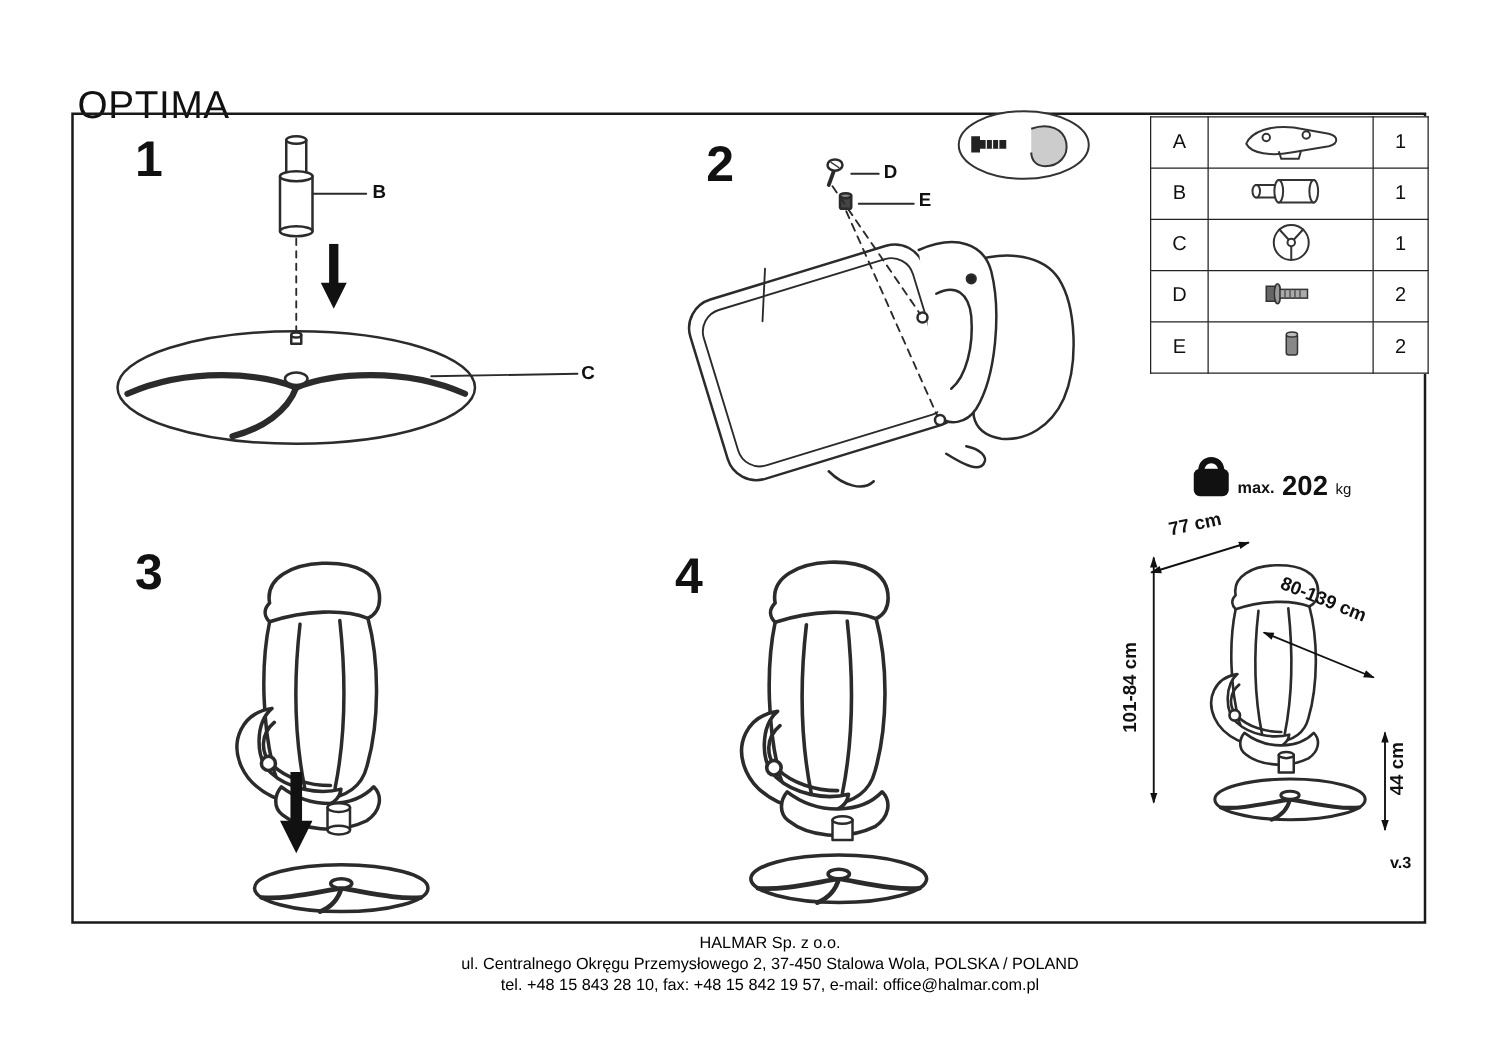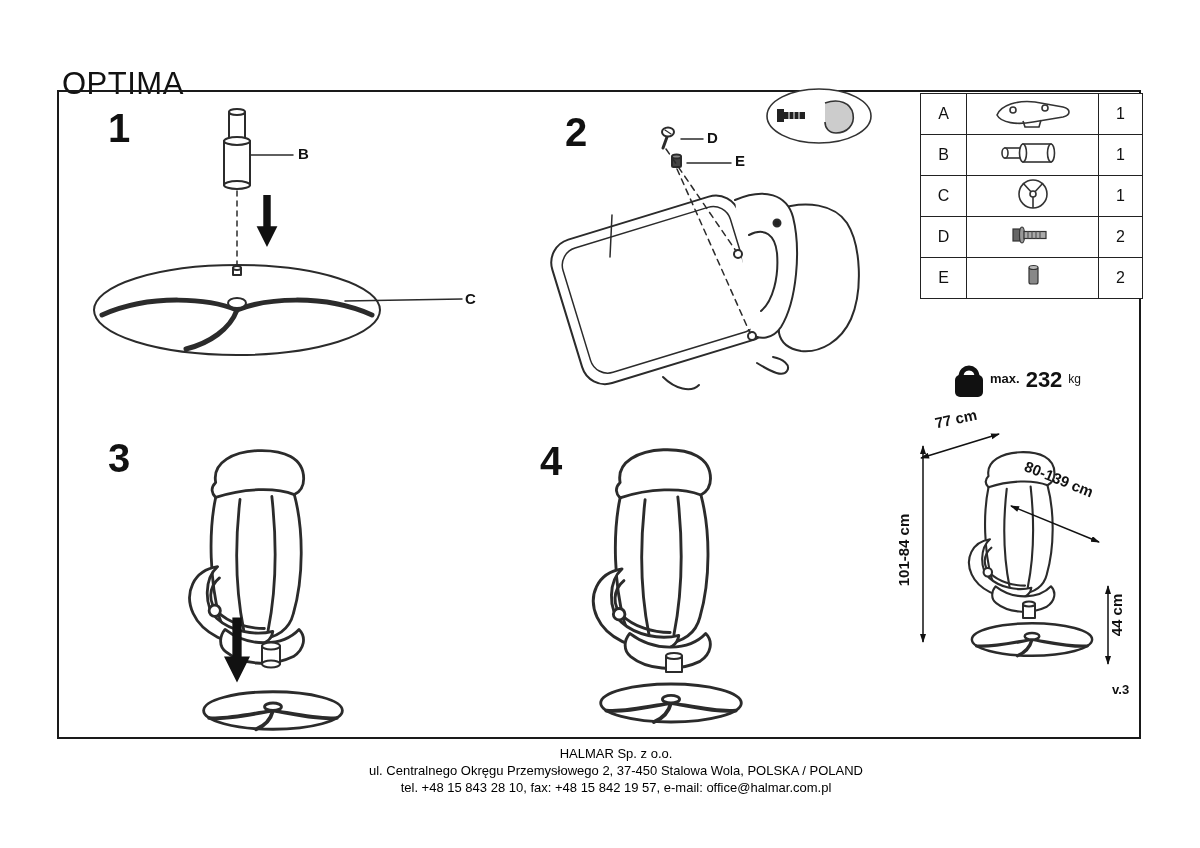--- a/index.html
+++ b/index.html
@@ -9,21 +9,21 @@
   .border-box{left:57px;top:90px;width:1080px;height:645px;border:2px solid #1a1a1a;}
   .step-num{font-size:40px;font-weight:bold;line-height:1;}
   .part-label{font-size:15px;font-weight:bold;}
   .version{left:1112px;top:682px;font-size:13px;font-weight:bold;}
   .footer-line{left:16px;width:1200px;text-align:center;font-size:13px;color:#000000;}
   table.parts{position:absolute;left:920px;top:93px;border-collapse:collapse;background:#fff;}
   table.parts td{border:1px solid #222;height:40px;padding:0;text-align:center;vertical-align:middle;font-size:16px;}
   td.c-id{width:45px;}
   td.c-icon{width:131px;}
   td.c-qty{width:43px;}
-  .weight{left:952px;top:360px;display:flex;align-items:center;gap:6px;}
+  .weight{left:952px;top:360px;display:flex;align-items:flex-end;gap:6px;}
   .weight .w-max{font-size:13px;font-weight:bold;line-height:1;padding-bottom:4px;}
   .weight .w-val{font-size:22px;font-weight:bold;line-height:1;}
   .weight .w-unit{font-size:12px;font-weight:normal;line-height:1;padding-bottom:3px;}
   svg text{font-family:"Liberation Sans",sans-serif;fill:#111;}
   .dim-text{font-size:15px;font-weight:bold;}
   .line-art{fill:#fff;stroke:#2b2b2b;stroke-width:3;stroke-linejoin:round;stroke-linecap:round;}
   .thin{stroke-width:2;}
 </style>
 </head>
 <body>
@@ -245,21 +245,21 @@
     </g>
     <use href="#chair-base" x="75" y="240" width="152" height="50"></use>
   </svg>
 
   <div class="abs weight">
     <svg width="32" height="40" viewBox="0 0 32 40">
       <path d="M9,17 C9,5 25,5 25,17" fill="none" stroke="#111" stroke-width="5"></path>
       <rect x="3" y="15" width="28" height="22" rx="5" fill="#111"></rect>
     </svg>
     <span class="w-max">max.</span>
-      <span class="w-val">232</span>
+      <span class="w-val">202</span>
       <span class="w-unit">kg</span>
   </div>
 
   <svg class="abs" style="left:895px;top:400px;" width="250" height="335" viewBox="0 0 250 335">
     <use href="#chair-body" x="48" y="48" width="150" height="165"></use>
     <g class="line-art thin">
       <rect x="128" y="204" width="12" height="14"></rect>
       <ellipse cx="134" cy="204" rx="6" ry="2.5"></ellipse>
     </g>
     <use href="#chair-base" x="72" y="218" width="130" height="43"></use>

